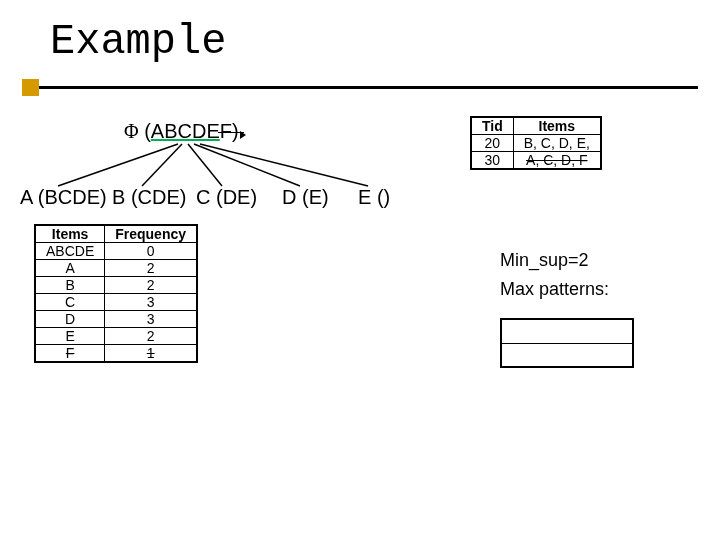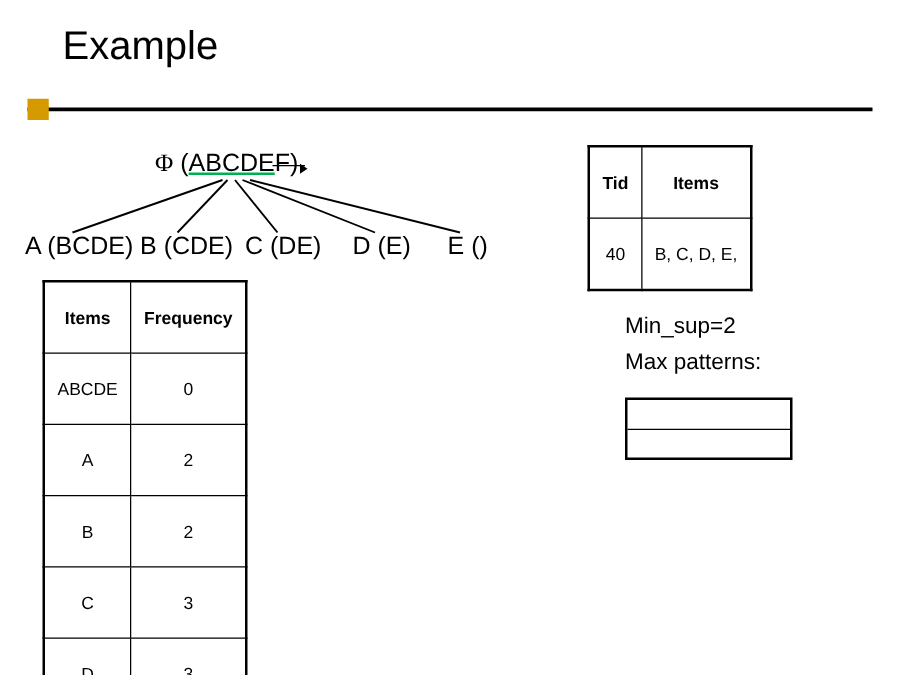--- a/index.html
+++ b/index.html
@@ -10,22 +10,22 @@
     background: #fff;
     font-family: Verdana, Geneva, sans-serif;
     color: #000;
     position: relative;
     overflow: hidden;
   }
   .title {
     position: absolute;
     left: 50px;
     top: 18px;
-    font-family: Liberation Sans, sans-serif;
-    font-size: 32px;
+    font-family: Liberation Mono, monospace;
+    font-size: 42px;
     font-weight: 400;
   }
   .hr {
     position: absolute;
     left: 22px;
     right: 22px;
     top: 86px;
     height: 3px;
     background: #000;
   }
@@ -82,21 +82,21 @@
   }
   .freq-table, .tid-table {
     border-collapse: collapse;
     border: 2px solid #000;
     font-family: Verdana, Arial, sans-serif;
     font-size: 14px;
   }
   .freq-table td, .freq-table th,
   .tid-table td, .tid-table th {
     border: 1px solid #000;
-    padding: 20px 10px;
+    padding: 0 10px;
     text-align: center;
   }
   .freq-table th, .tid-table th {
     font-weight: bold;
     background: #fff;
   }
   .freq-wrap {
     position: absolute;
     left: 34px;
     top: 224px;
@@ -198,22 +198,26 @@
 </div>
 
 <div class="tid-wrap">
   <table class="tid-table">
     <tbody>
         <tr>
       <th>Tid</th>
       <th>Items</th>
     </tr>
     <tr>
-      <td>40</td>
+      <td>20</td>
       <td>B, C, D, E,</td>
+    </tr>
+    <tr>
+      <td>30</td>
+      <td><span class="tid-strike">A, C, D, F</span></td>
     </tr>
   </tbody>
     </table>
 </div>
 
 <div class="freq-wrap">
   <table class="freq-table">
     <tbody>
         <tr>
       <th>Items</th>

